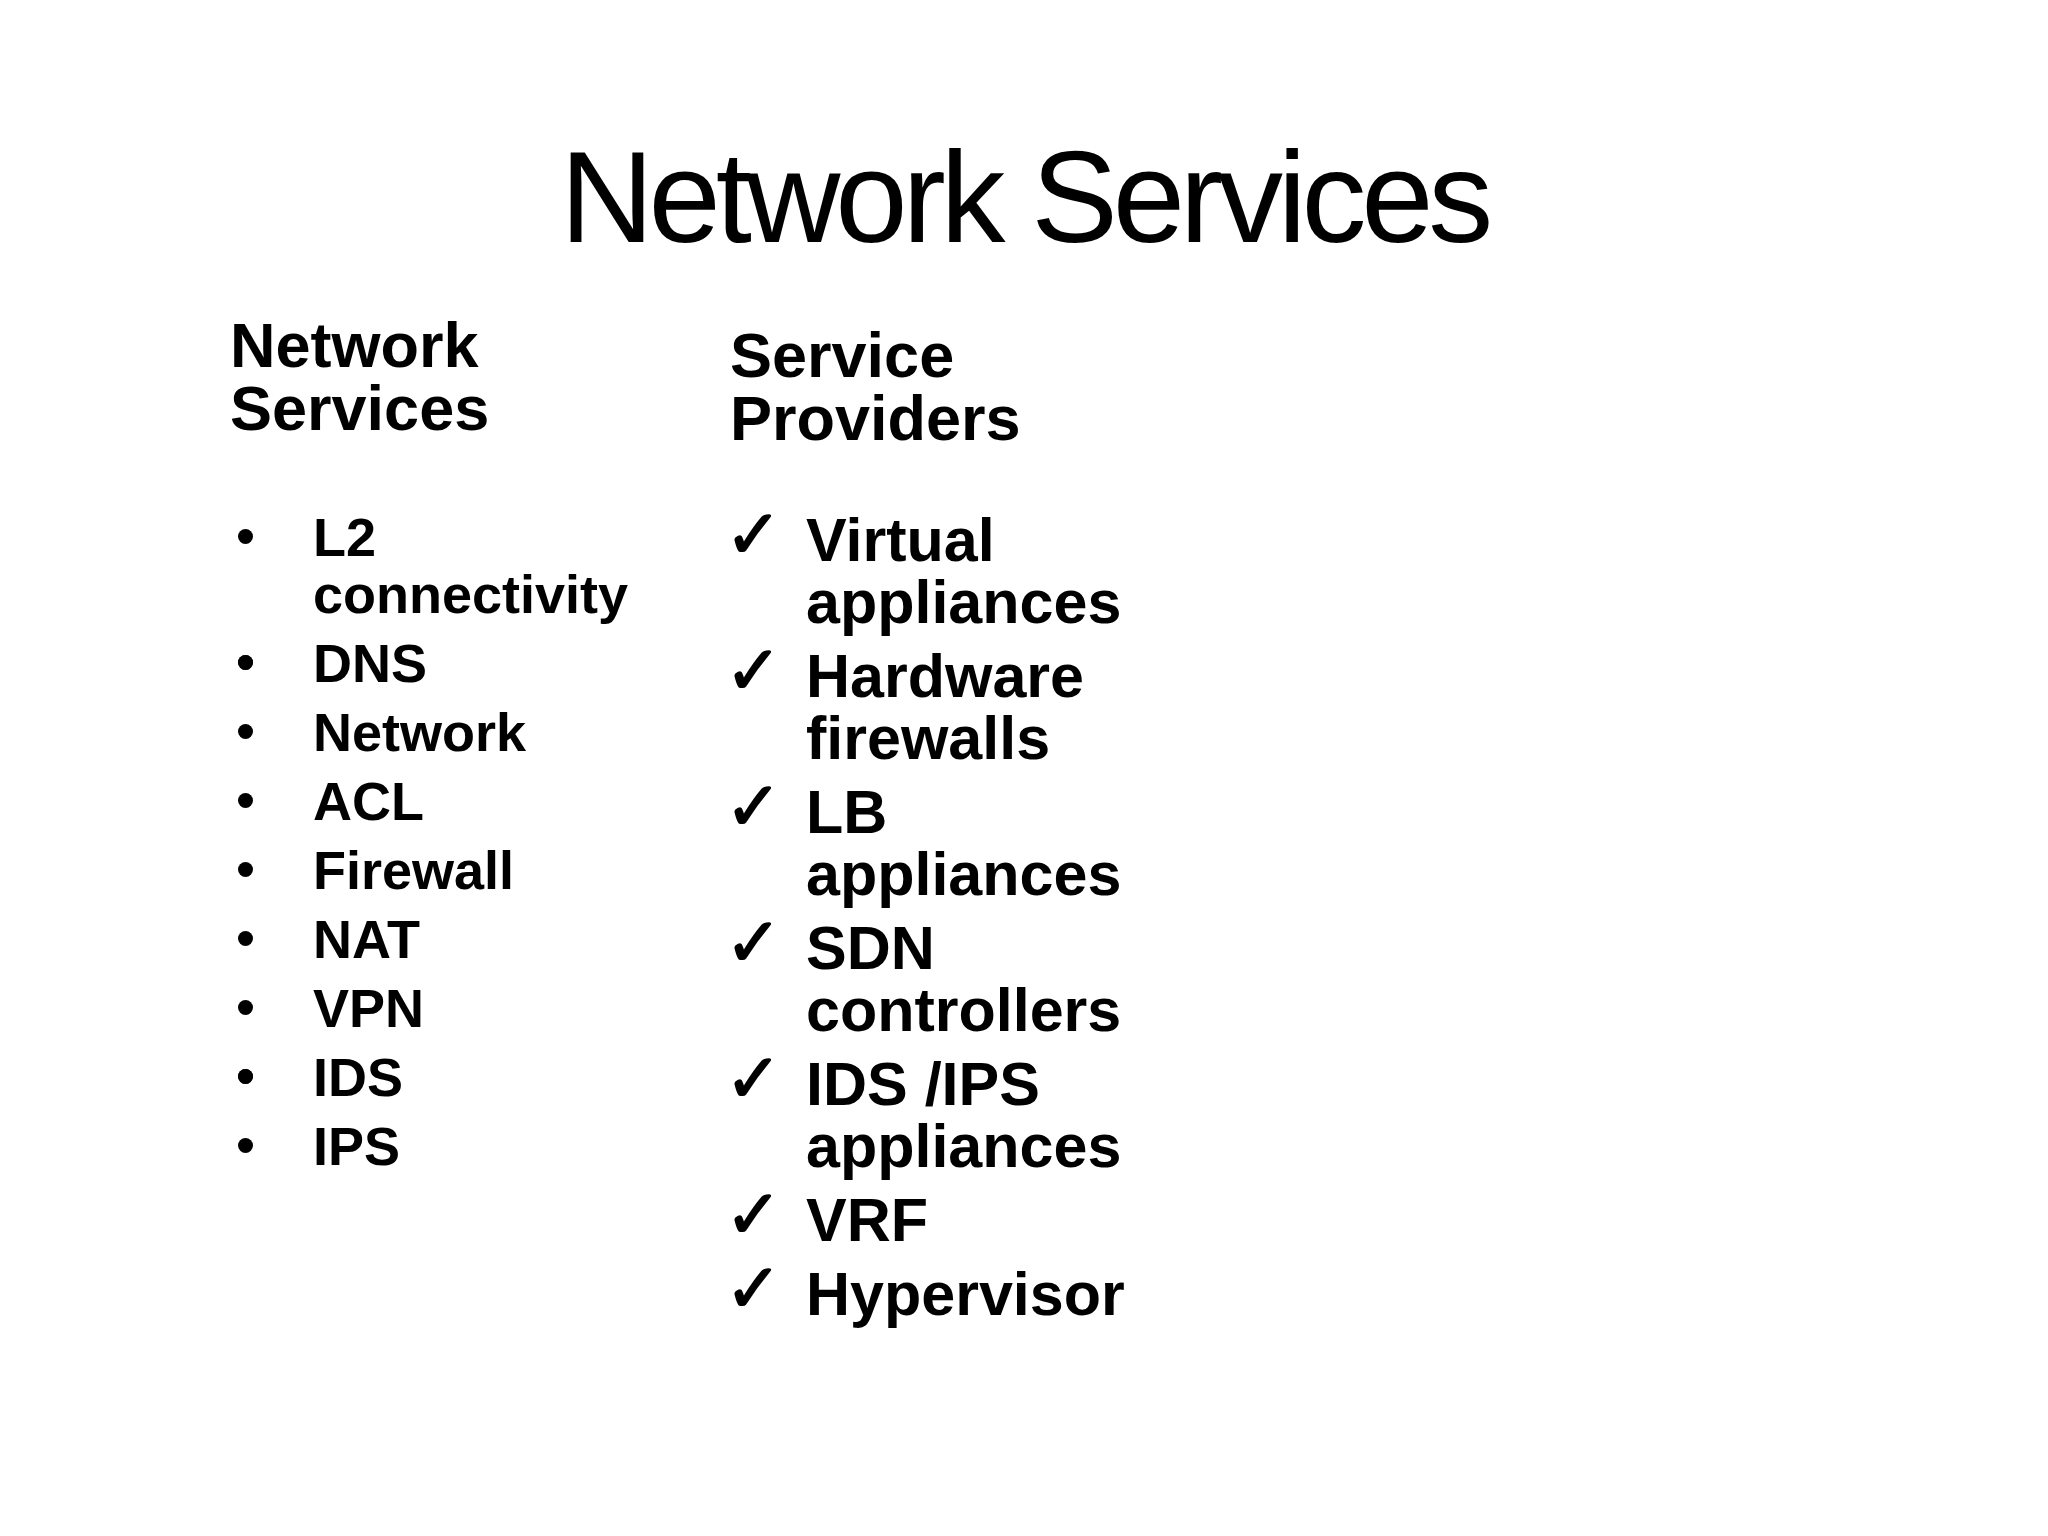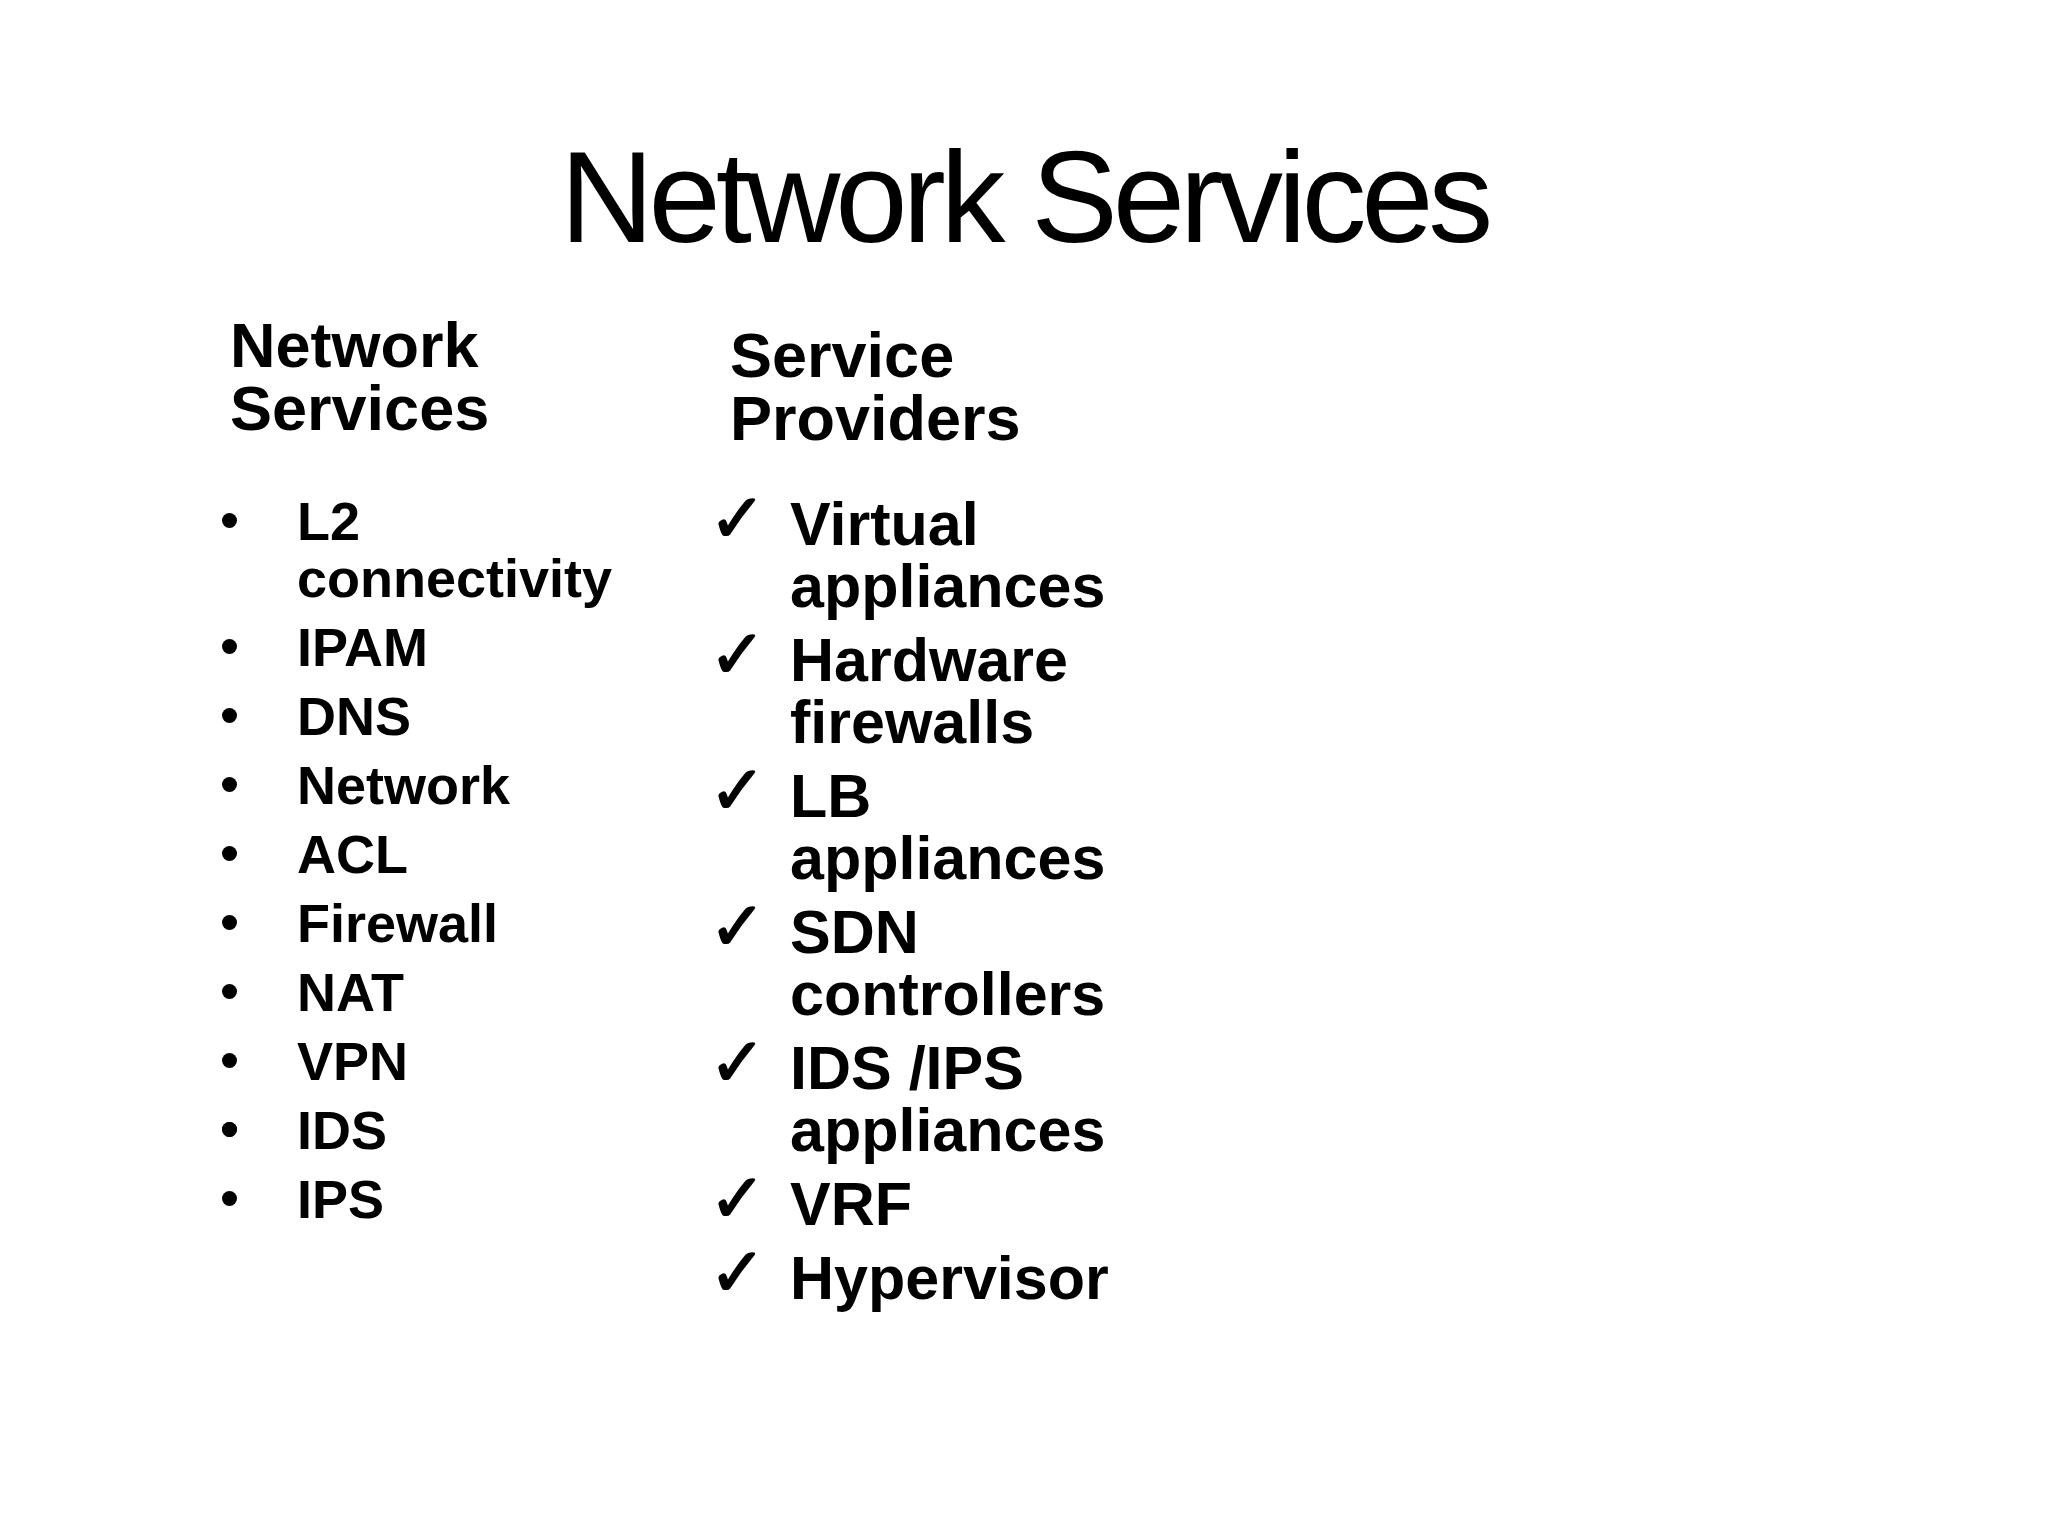--- a/index.html
+++ b/index.html
@@ -33,21 +33,21 @@
     font-size:63px;
     font-weight:700;
     line-height:63px;
     text-align:left;
   }
   .col-heading.left{top:314px;left:230px;}
   .col-heading.right{top:324px;left:730px;}
   ul.list{
     position:absolute;
     list-style:none;
-    margin:0;padding:0;
+    margin:16px;padding:0;
     font-weight:700;
   }
   ul.list.left{top:493px;left:218px;width:430px;}
   ul.list.right{top:493px;left:706px;width:430px;}
   .list li{
     position:relative;
     margin:0 0 12px 0;
   }
   .list.left li{padding-left:79px;font-size:54px;line-height:57px;}
   .list.right li{padding-left:84px;font-size:61px;line-height:62px;}
@@ -87,21 +87,20 @@
     <div>Providers</div>
   </div>
 
   <ul class="list left">
     <li>
       <span class="dot"></span>
       <span class="text">L2 connectivity</span>
     </li>
     <li>
       <span class="dot"></span>
-      <span class="text">IPAM</span>
     </li>
     <li>
       <span class="dot"></span>
       <span class="text">DNS</span>
     </li>
     <li>
       <span class="dot"></span>
       <span class="text">Network</span>
     </li>
     <li>

